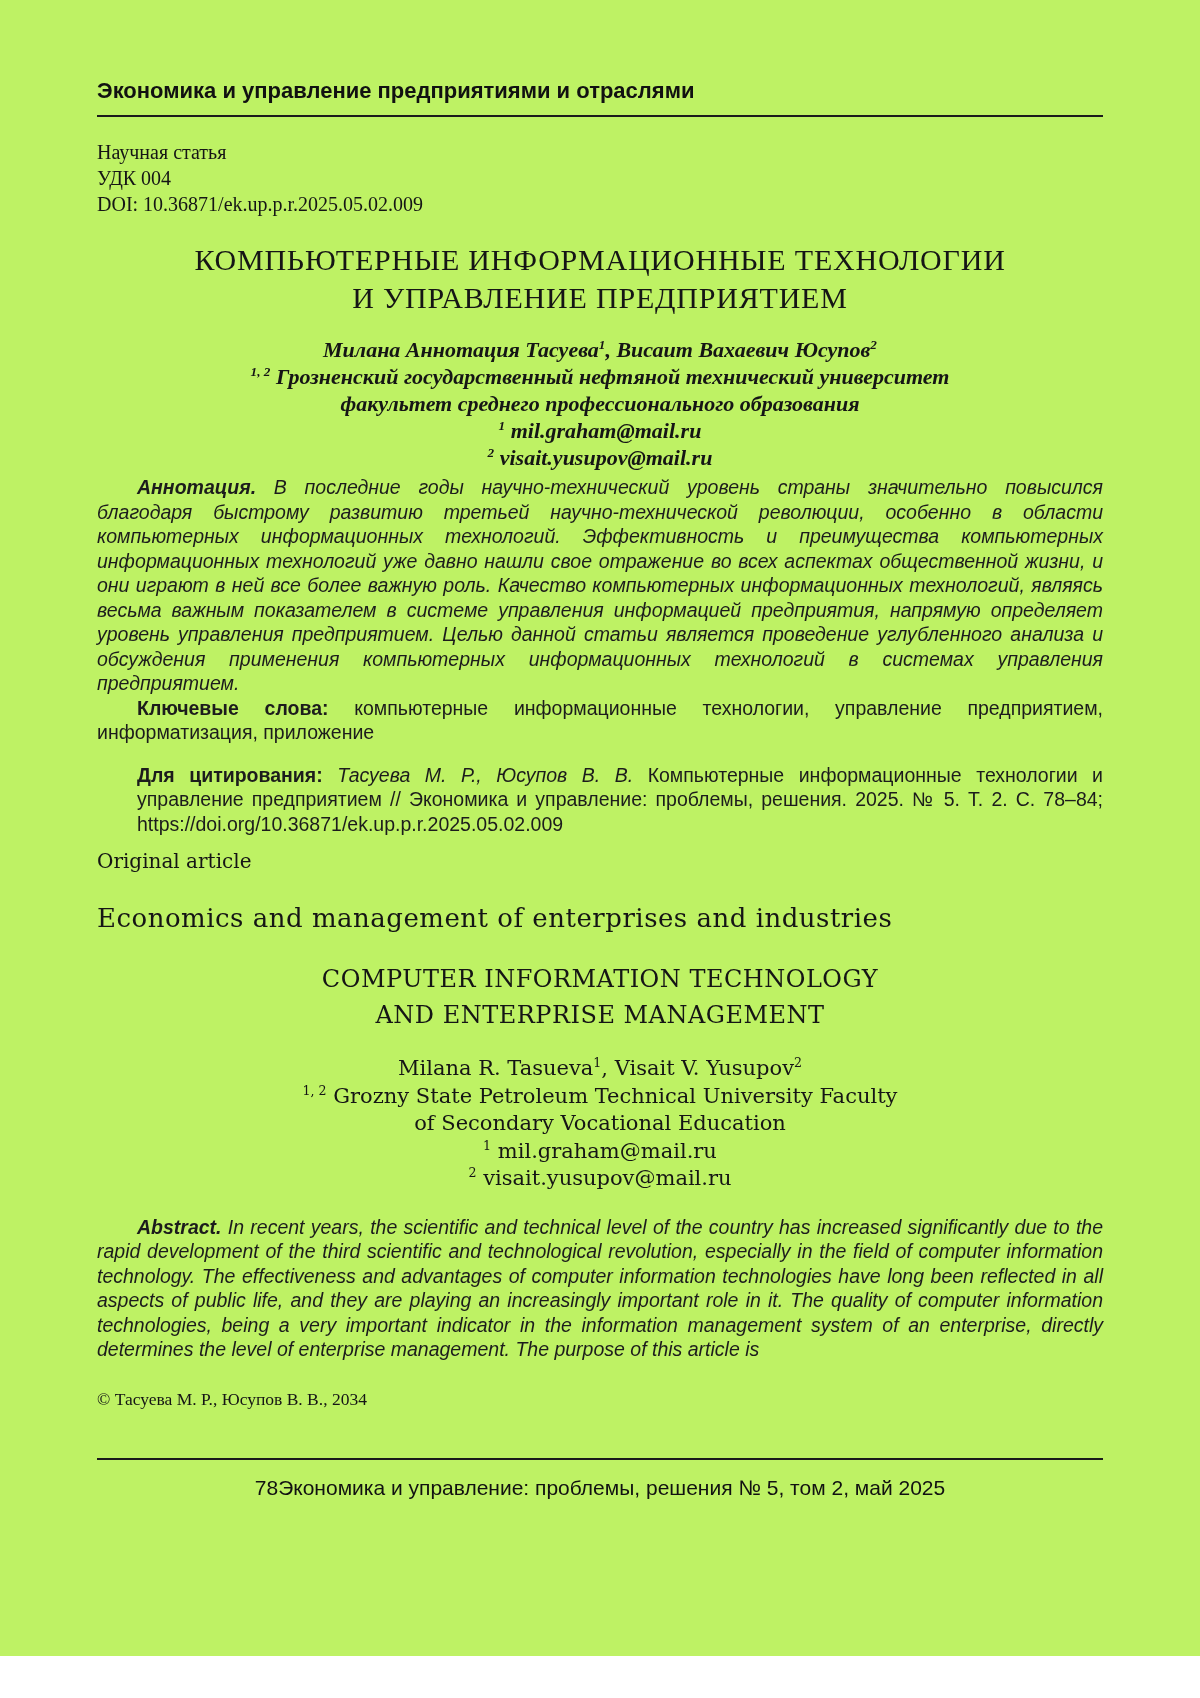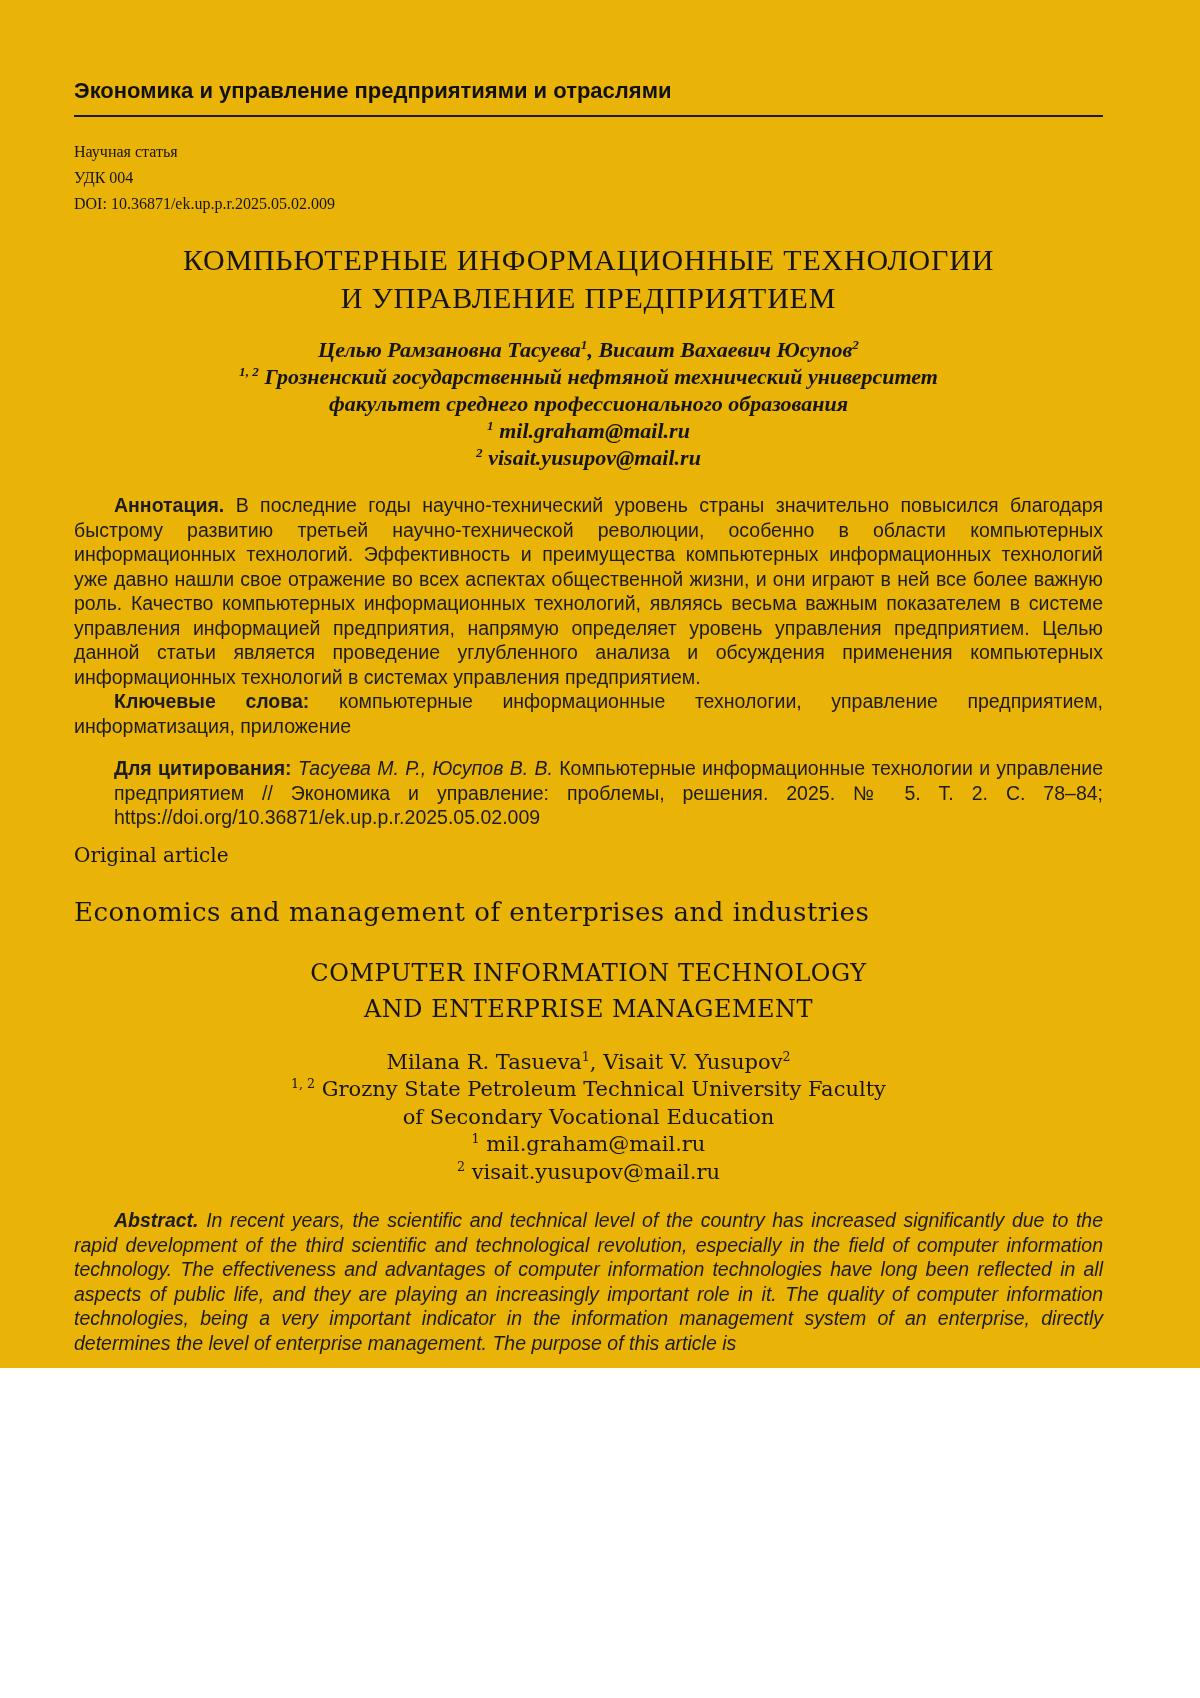--- a/index.html
+++ b/index.html
@@ -1,41 +1,41 @@
 <!DOCTYPE html>
 <html lang="ru"><head>
 <meta charset="utf-8">
 <title>Article page</title>
 <style>
   * { margin: 0; padding: 0; box-sizing: border-box; }
   html, body { background: #ffffff; }
   .page {
     position: relative;
     width: 1200px;
-    height: 1368px;
+    height: 1656px;
     margin: 0 auto;
-    background: #eab308;
+    background: #bef264;
     color: #151515;
-    padding: 78px 97px 0 74px;
+    padding: 78px 97px 0 97px;
     font-family: "Liberation Serif", serif;
     overflow: hidden;
   }
 
   
   .running-head-title {
     font-family: "Liberation Sans", sans-serif;
     font-weight: bold;
     font-size: 22px;
     line-height: 26px;
     color: #111;
   }
   .rule { height: 0; border-top: 2.5px solid #1b1b1b; margin-top: 11px; }
 
   
-  .meta { margin-top: 22px; font-size: 16px; line-height: 26px; }
+  .meta { margin-top: 22px; font-size: 20px; line-height: 26px; }
 
   
   .title-ru {
     margin-top: 24px;
     text-align: center;
     font-weight: normal;
     font-size: 30px;
     line-height: 37.5px;
     letter-spacing: 0.8px;
   }
@@ -53,21 +53,21 @@
   sup { font-size: 60%; vertical-align: super; line-height: 0; }
 
   
   .sans-para {
     font-family: "Liberation Sans", sans-serif;
     font-size: 19.5px;
     line-height: 24.5px;
     text-align: justify;
     color: #1c1c1c;
   }
-  .abstract-ru { margin-top: 22px; text-indent: 40px; }
+  .abstract-ru { margin-top: 4px; text-indent: 40px; font-style: italic; }
   .keywords-ru { margin-top: 0; text-indent: 40px; }
   .citation-ru { margin-top: 18px; margin-left: 40px; }
 
   
   .original-article { margin-top: 12px; font-family: "DejaVu Serif", serif; font-size: 20px; line-height: 26px; }
   .section-en {
     margin-top: 28px;
     font-family: "DejaVu Serif", serif;
     font-size: 26px;
     line-height: 33px;
@@ -128,21 +128,21 @@
     <div>УДК 004</div>
     <div>DOI: 10.36871/ek.up.p.r.2025.05.02.009</div>
   </div>
 
   <h1 class="title-ru">
       <span>КОМПЬЮТЕРНЫЕ ИНФОРМАЦИОННЫЕ ТЕХНОЛОГИИ</span>
       <span>И УПРАВЛЕНИЕ ПРЕДПРИЯТИЕМ</span>
     </h1>
 
   <div class="authors-ru">
-    <div><span>Целью Рамзановна Тасуева</span><sup>1</sup><span>, </span><span>Висаит Вахаевич Юсупов</span><sup>2</sup></div>
+    <div><span>Милана Аннотация Тасуева</span><sup>1</sup><span>, </span><span>Висаит Вахаевич Юсупов</span><sup>2</sup></div>
     <div><sup>1, 2</sup> <span>Грозненский государственный нефтяной технический университет</span></div>
     <div>факультет среднего профессионального образования</div>
     <div><sup>1</sup> <span>mil.graham@mail.ru</span></div>
     <div><sup>2</sup> <span>visait.yusupov@mail.ru</span></div>
   </div>
 
   <p class="sans-para abstract-ru"><b>Аннотация.</b> <span>В последние годы научно-технический уровень страны значительно повысился благодаря быстрому развитию третьей научно-технической революции, особенно в области компьютерных информационных технологий. Эффективность и преимущества компьютерных информационных технологий уже давно нашли свое отражение во всех аспектах общественной жизни, и они играют в ней все более важную роль. Качество компьютерных информационных технологий, являясь весьма важным показателем в системе управления информацией предприятия, напрямую определяет уровень управления предприятием. Целью данной статьи является проведение углубленного анализа и обсуждения применения компьютерных информационных технологий в системах управления предприятием.</span></p>
 
   <p class="sans-para keywords-ru"><b>Ключевые слова:</b> <span>компьютерные информационные технологии, управление предприятием, информатизация, приложение</span></p>
 

